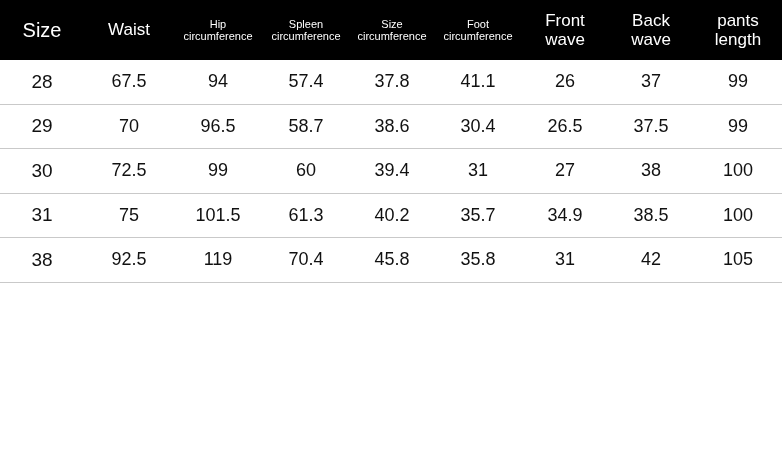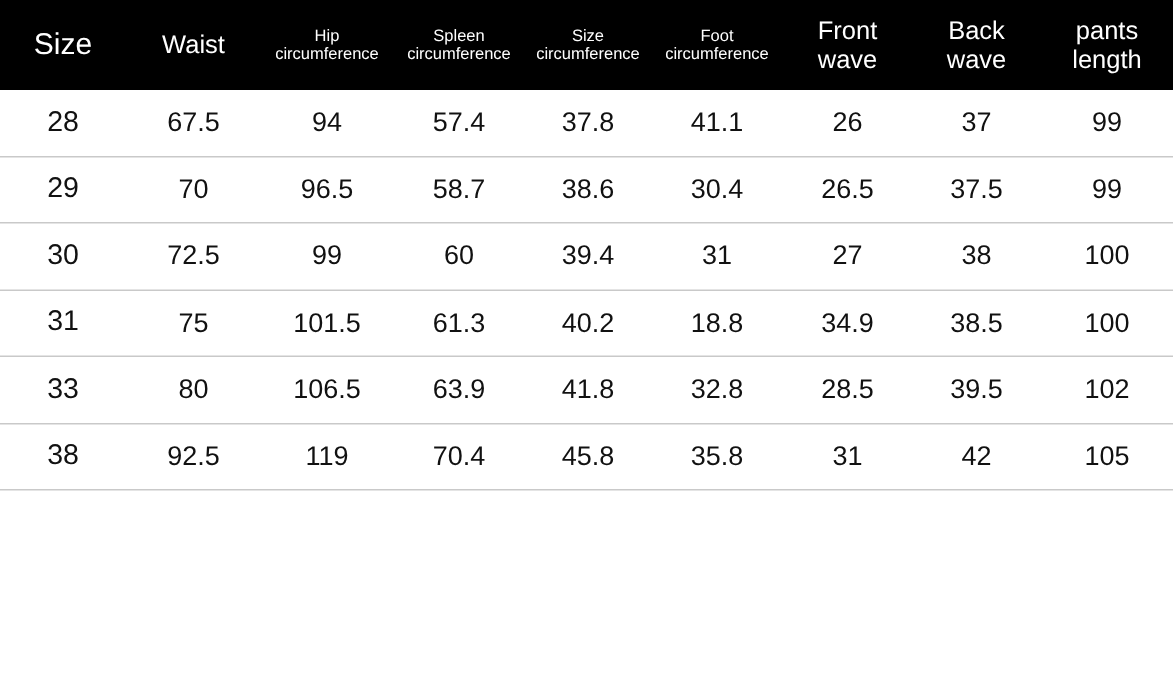--- a/index.html
+++ b/index.html
@@ -169,35 +169,24 @@
         <td>27</td>
         <td>38</td>
         <td>100</td>
       </tr>
       <tr>
         <td class="col-size">31</td>
         <td>75</td>
         <td>101.5</td>
         <td>61.3</td>
         <td>40.2</td>
-        <td>18.8</td>
+        <td>35.7</td>
         <td>34.9</td>
         <td>38.5</td>
         <td>100</td>
-      </tr>
-      <tr>
-        <td class="col-size">33</td>
-        <td>80</td>
-        <td>106.5</td>
-        <td>63.9</td>
-        <td>41.8</td>
-        <td>32.8</td>
-        <td>28.5</td>
-        <td>39.5</td>
-        <td>102</td>
       </tr>
       <tr>
         <td class="col-size">38</td>
         <td>92.5</td>
         <td>119</td>
         <td>70.4</td>
         <td>45.8</td>
         <td>35.8</td>
         <td>31</td>
         <td>42</td>

